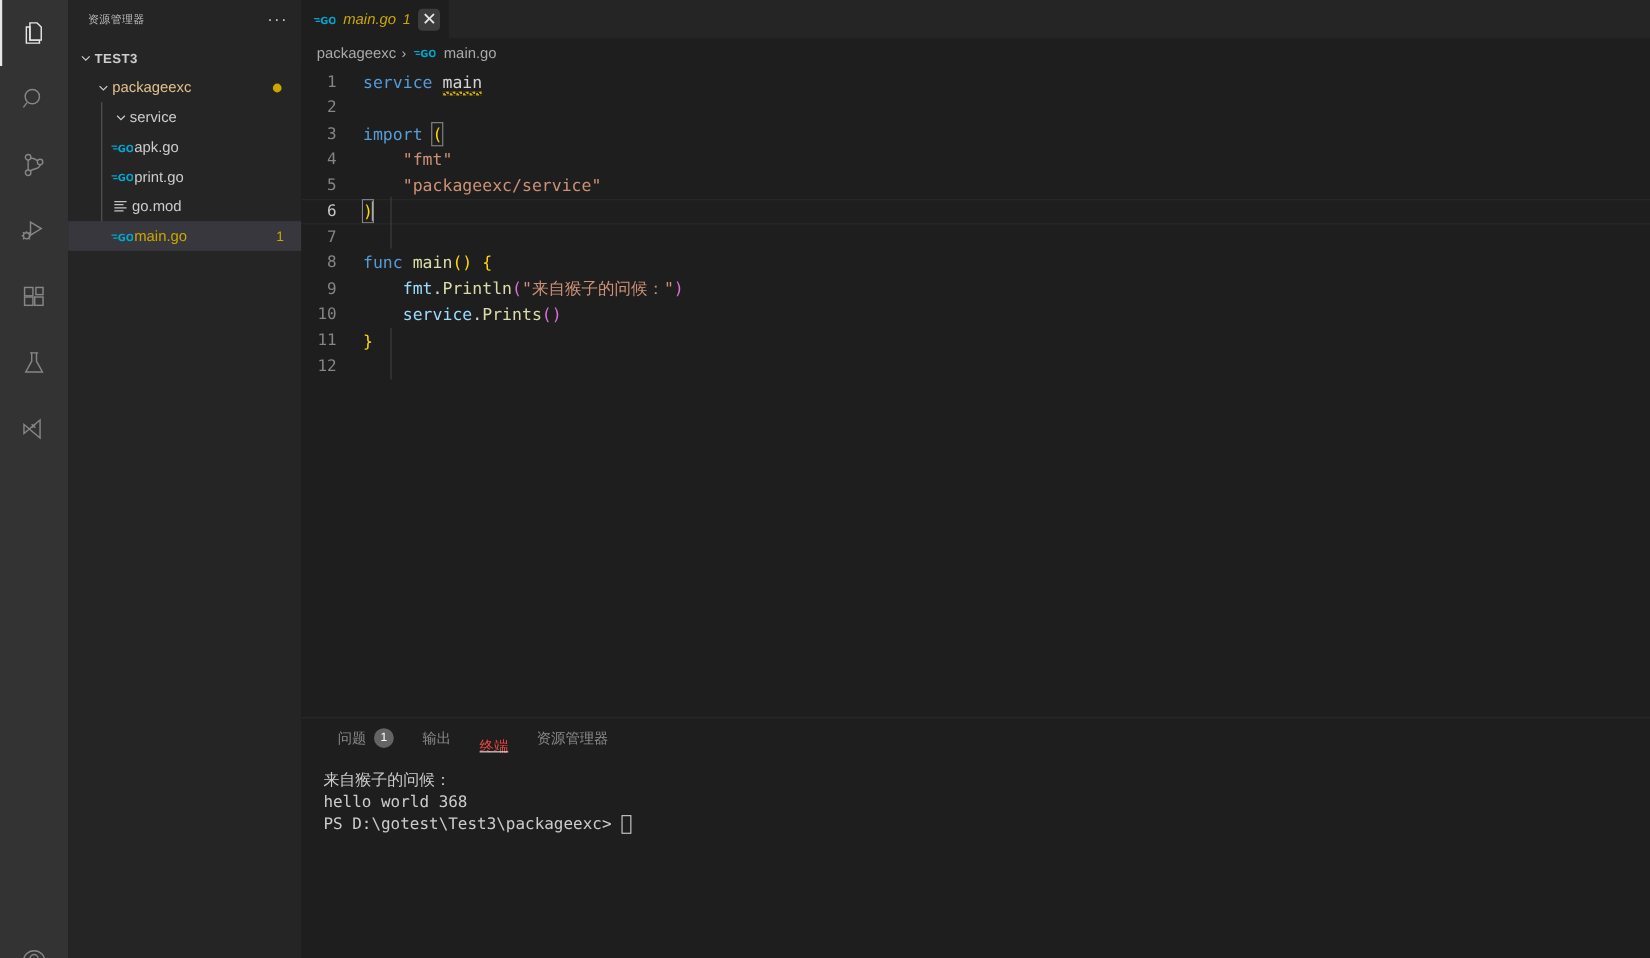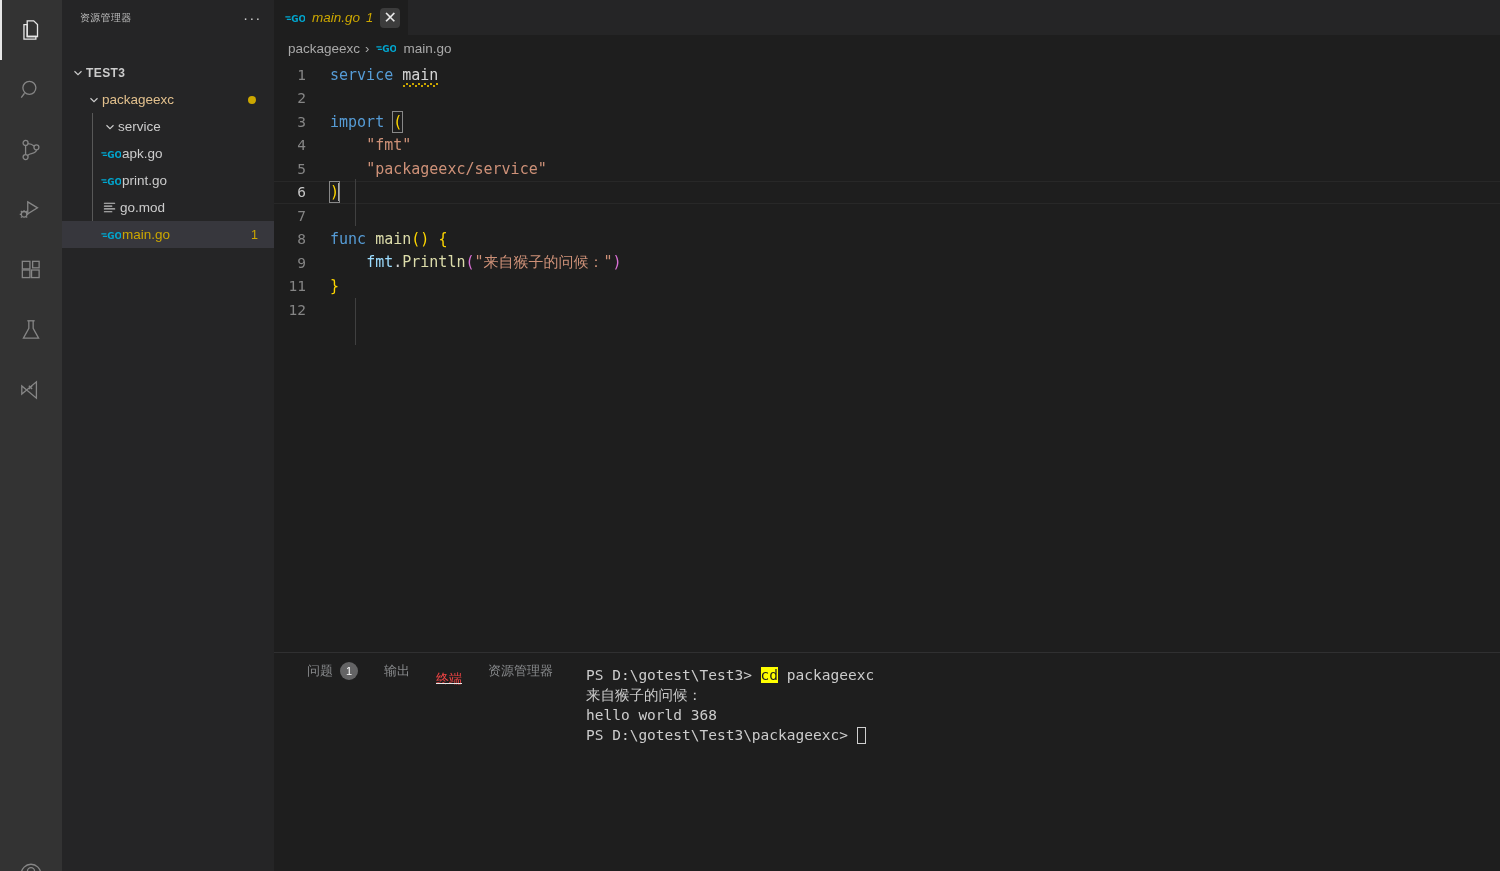--- a/index.html
+++ b/index.html
@@ -165,21 +165,21 @@
   }
   .caret {
     display: inline-block; width: 2px; height: 18px; background: #aeafad;
     vertical-align: -4px; margin-left: -1px;
   }
 
   
   .panel {
     height: 219px; flex: none; background: #1e1e1e;
     border-top: 1px solid #303031;
-    display: flex; flex-direction: row;
+    display: flex; flex-direction: column;
   }
   .panel-tabs {
     height: 35px; display: flex; align-items: center; gap: 0px;
     padding-left: 20px; flex: none;
   }
   .ptab {
     height: 35px; display: flex; align-items: center; gap: 7px;
     padding: 0 13px; font-size: 13px; color: #888a8c; cursor: pointer;
     position: relative;
   }
@@ -298,21 +298,21 @@
   </div>
 
   <div class="sidebar">
     <div class="sidebar-title">
       <span class="sidebar-title-text">资源管理器</span>
       <span class="sidebar-actions">...</span>
     </div>
 
     <div class="tree">
 
-      <div class="row row-root" style="padding-left:8px;margin-top:20px;">
+      <div class="row row-root" style="padding-left:8px;">
         <span class="twisty">
           <svg width="14" height="14" viewBox="0 0 16 16" fill="none" stroke="currentColor" stroke-width="1.3">
             <path d="M4 6l4 4 4-4"></path>
           </svg>
         </span>
         <span class="row-label">TEST3</span>
       </div>
 
       <div class="row" style="padding-left:24px;">
         <span class="twisty">
@@ -456,20 +456,24 @@
         <div class="cline">
           <span class="lineno">8</span>
           <span class="ctext"><span class="t-kw">func</span><span class="t-plain"> </span><span class="t-fn">main</span><span class="t-yellow">()</span><span class="t-plain"> </span><span class="t-yellow">{</span></span>
         </div>
 
         <div class="cline">
           <span class="lineno">9</span>
           <span class="ctext">    <span class="t-ident">fmt</span><span class="t-plain">.</span><span class="t-fn">Println</span><span class="t-magenta">(</span><span class="t-str">"来自猴子的问候："</span><span class="t-magenta">)</span></span>
         </div>
 
+        <div class="cline">
+          <span class="lineno">10</span>
+          <span class="ctext">    <span class="t-ident">service</span><span class="t-plain">.</span><span class="t-fn">Prints</span><span class="t-magenta">()</span></span>
+        </div>
 
         <div class="cline">
           <span class="lineno">11</span>
           <span class="ctext"><span class="t-yellow">}</span></span>
         </div>
 
         <div class="cline">
           <span class="lineno">12</span>
           <span class="ctext"></span>
         </div>
@@ -495,21 +499,20 @@
           <span>终端</span>
         </div>
 
         <div class="ptab">
           <span>资源管理器</span>
         </div>
       </div>
 
       <div class="terminal">
 
-        <div class="termline"><span>PS D:\gotest\Test3&gt; </span><span class="hl-yellow">cd</span><span> packageexc</span></div>
 
 
         <div class="termline"><span>来自猴子的问候：</span></div>
 
         <div class="termline"><span>hello world 368</span></div>
 
         <div class="termline"><span>PS D:\gotest\Test3\packageexc&gt; </span><span class="term-cursor"></span></div>
       </div>
     </div>
   </div>

